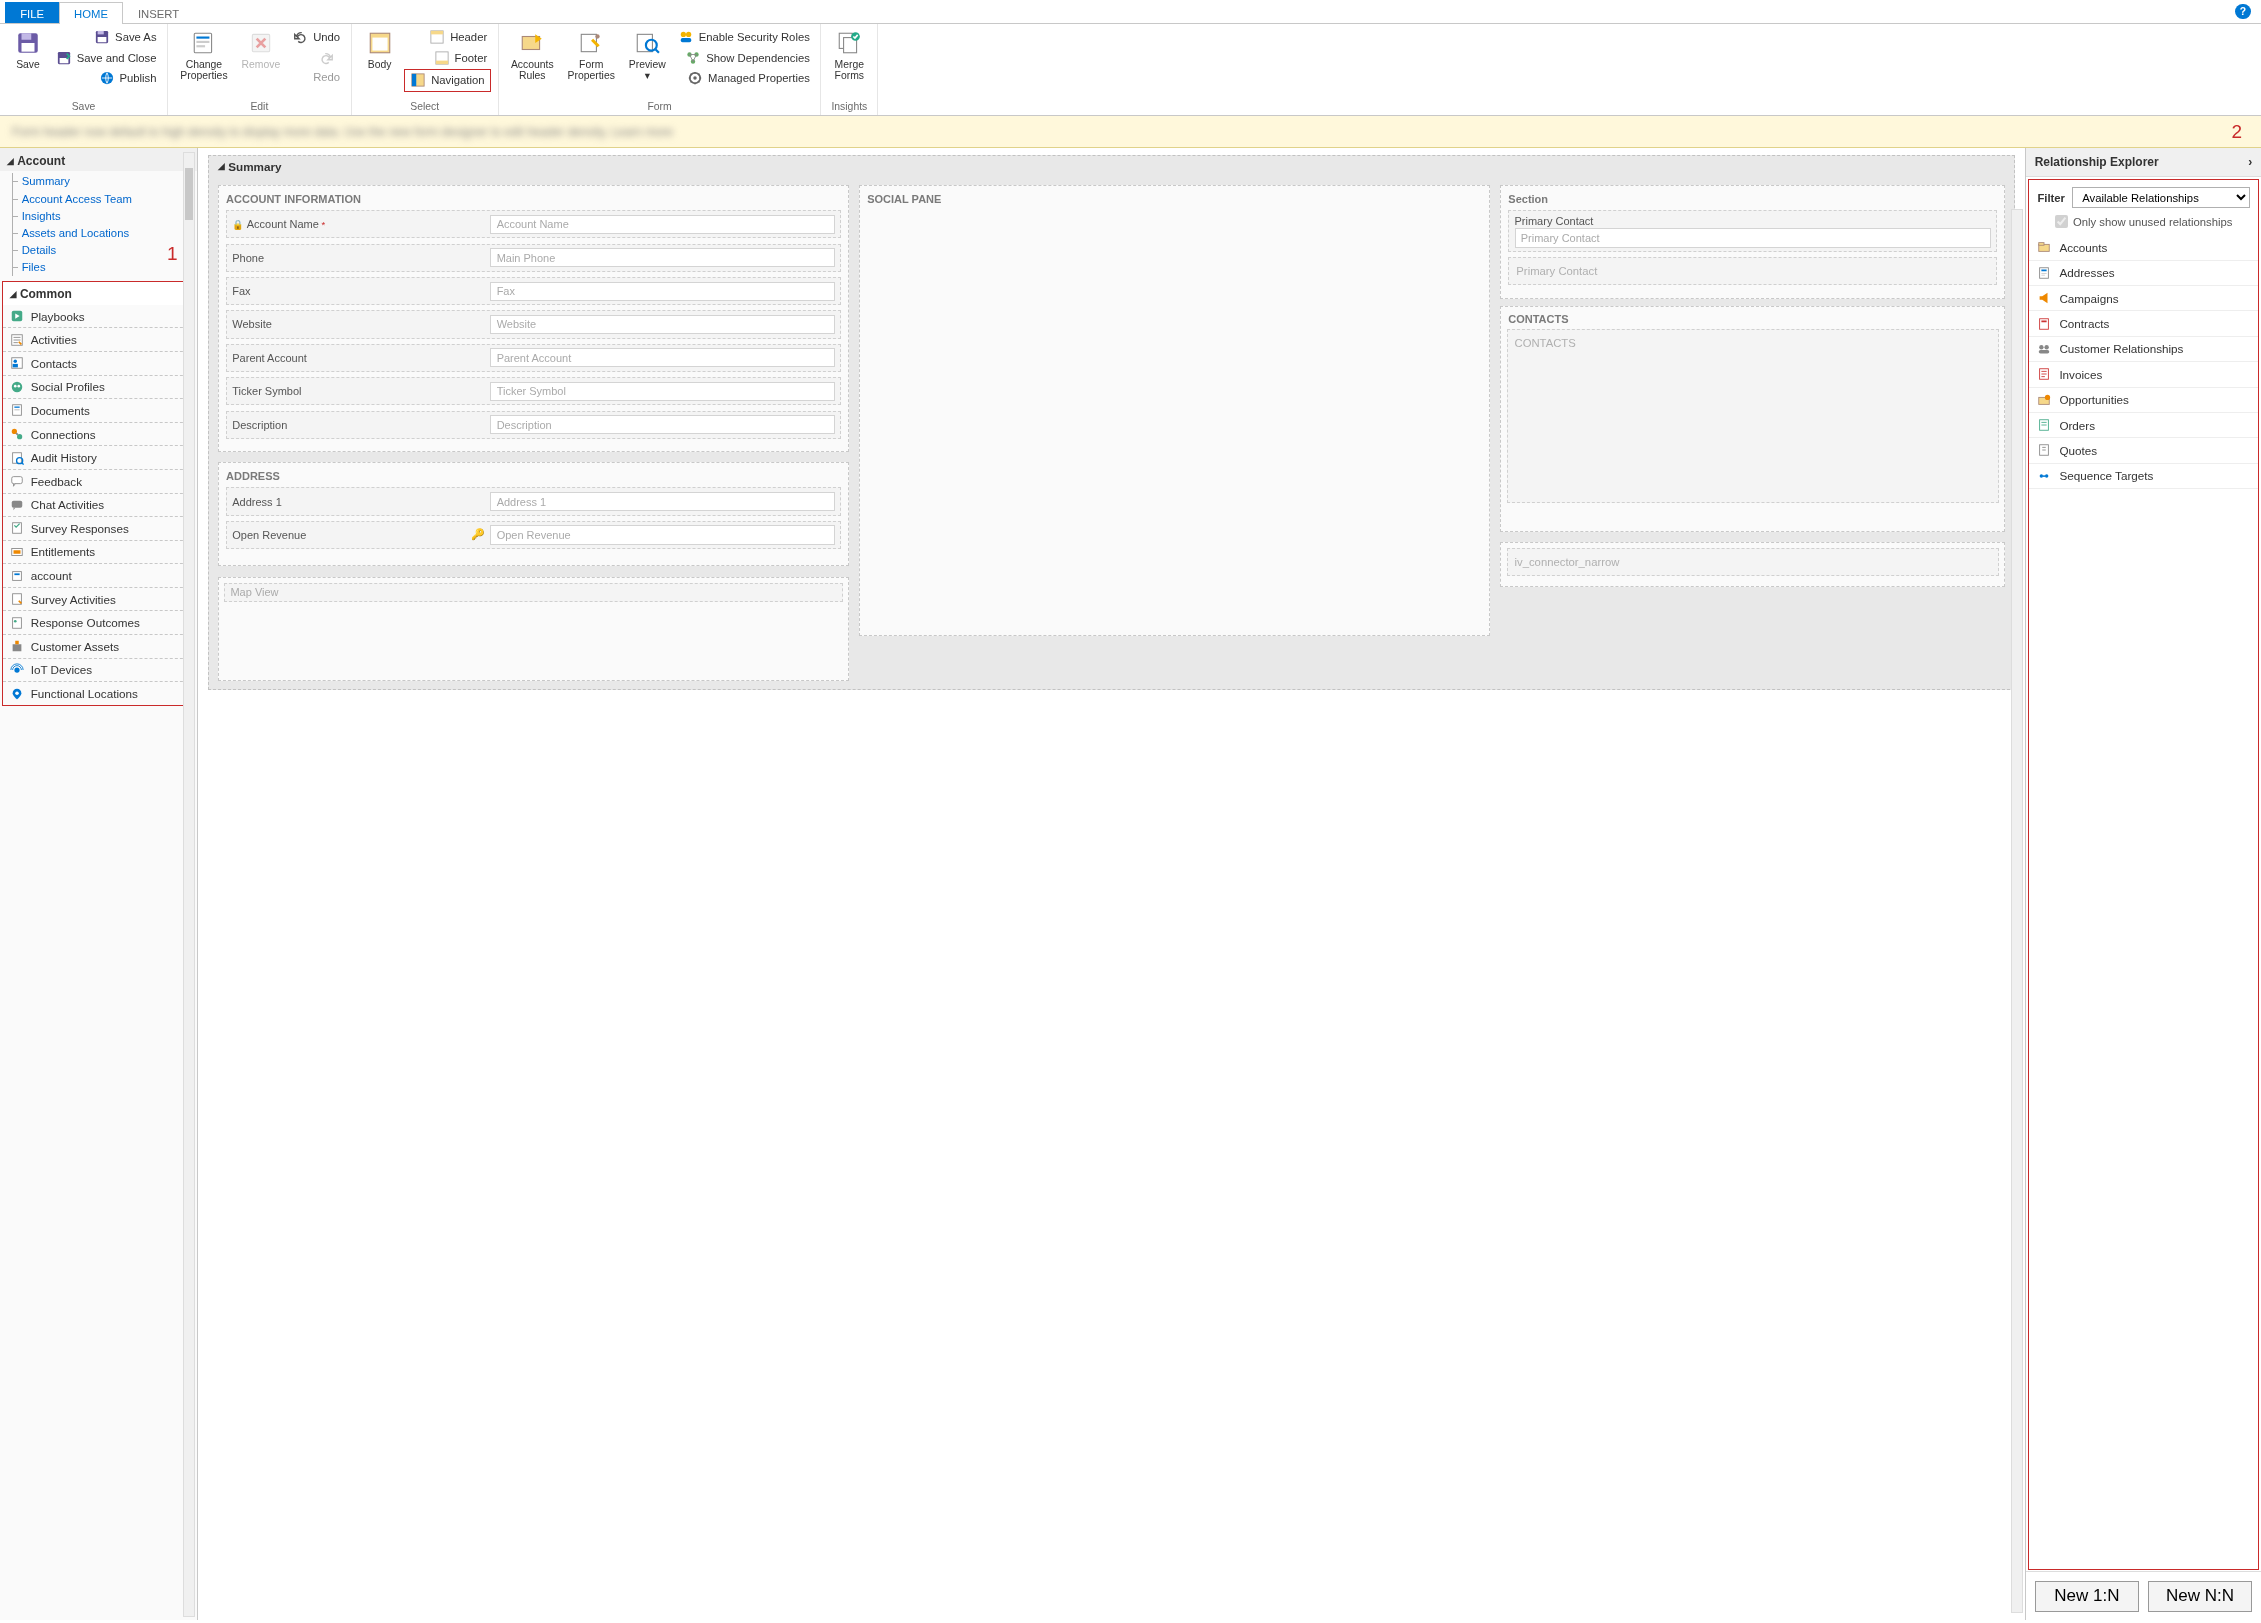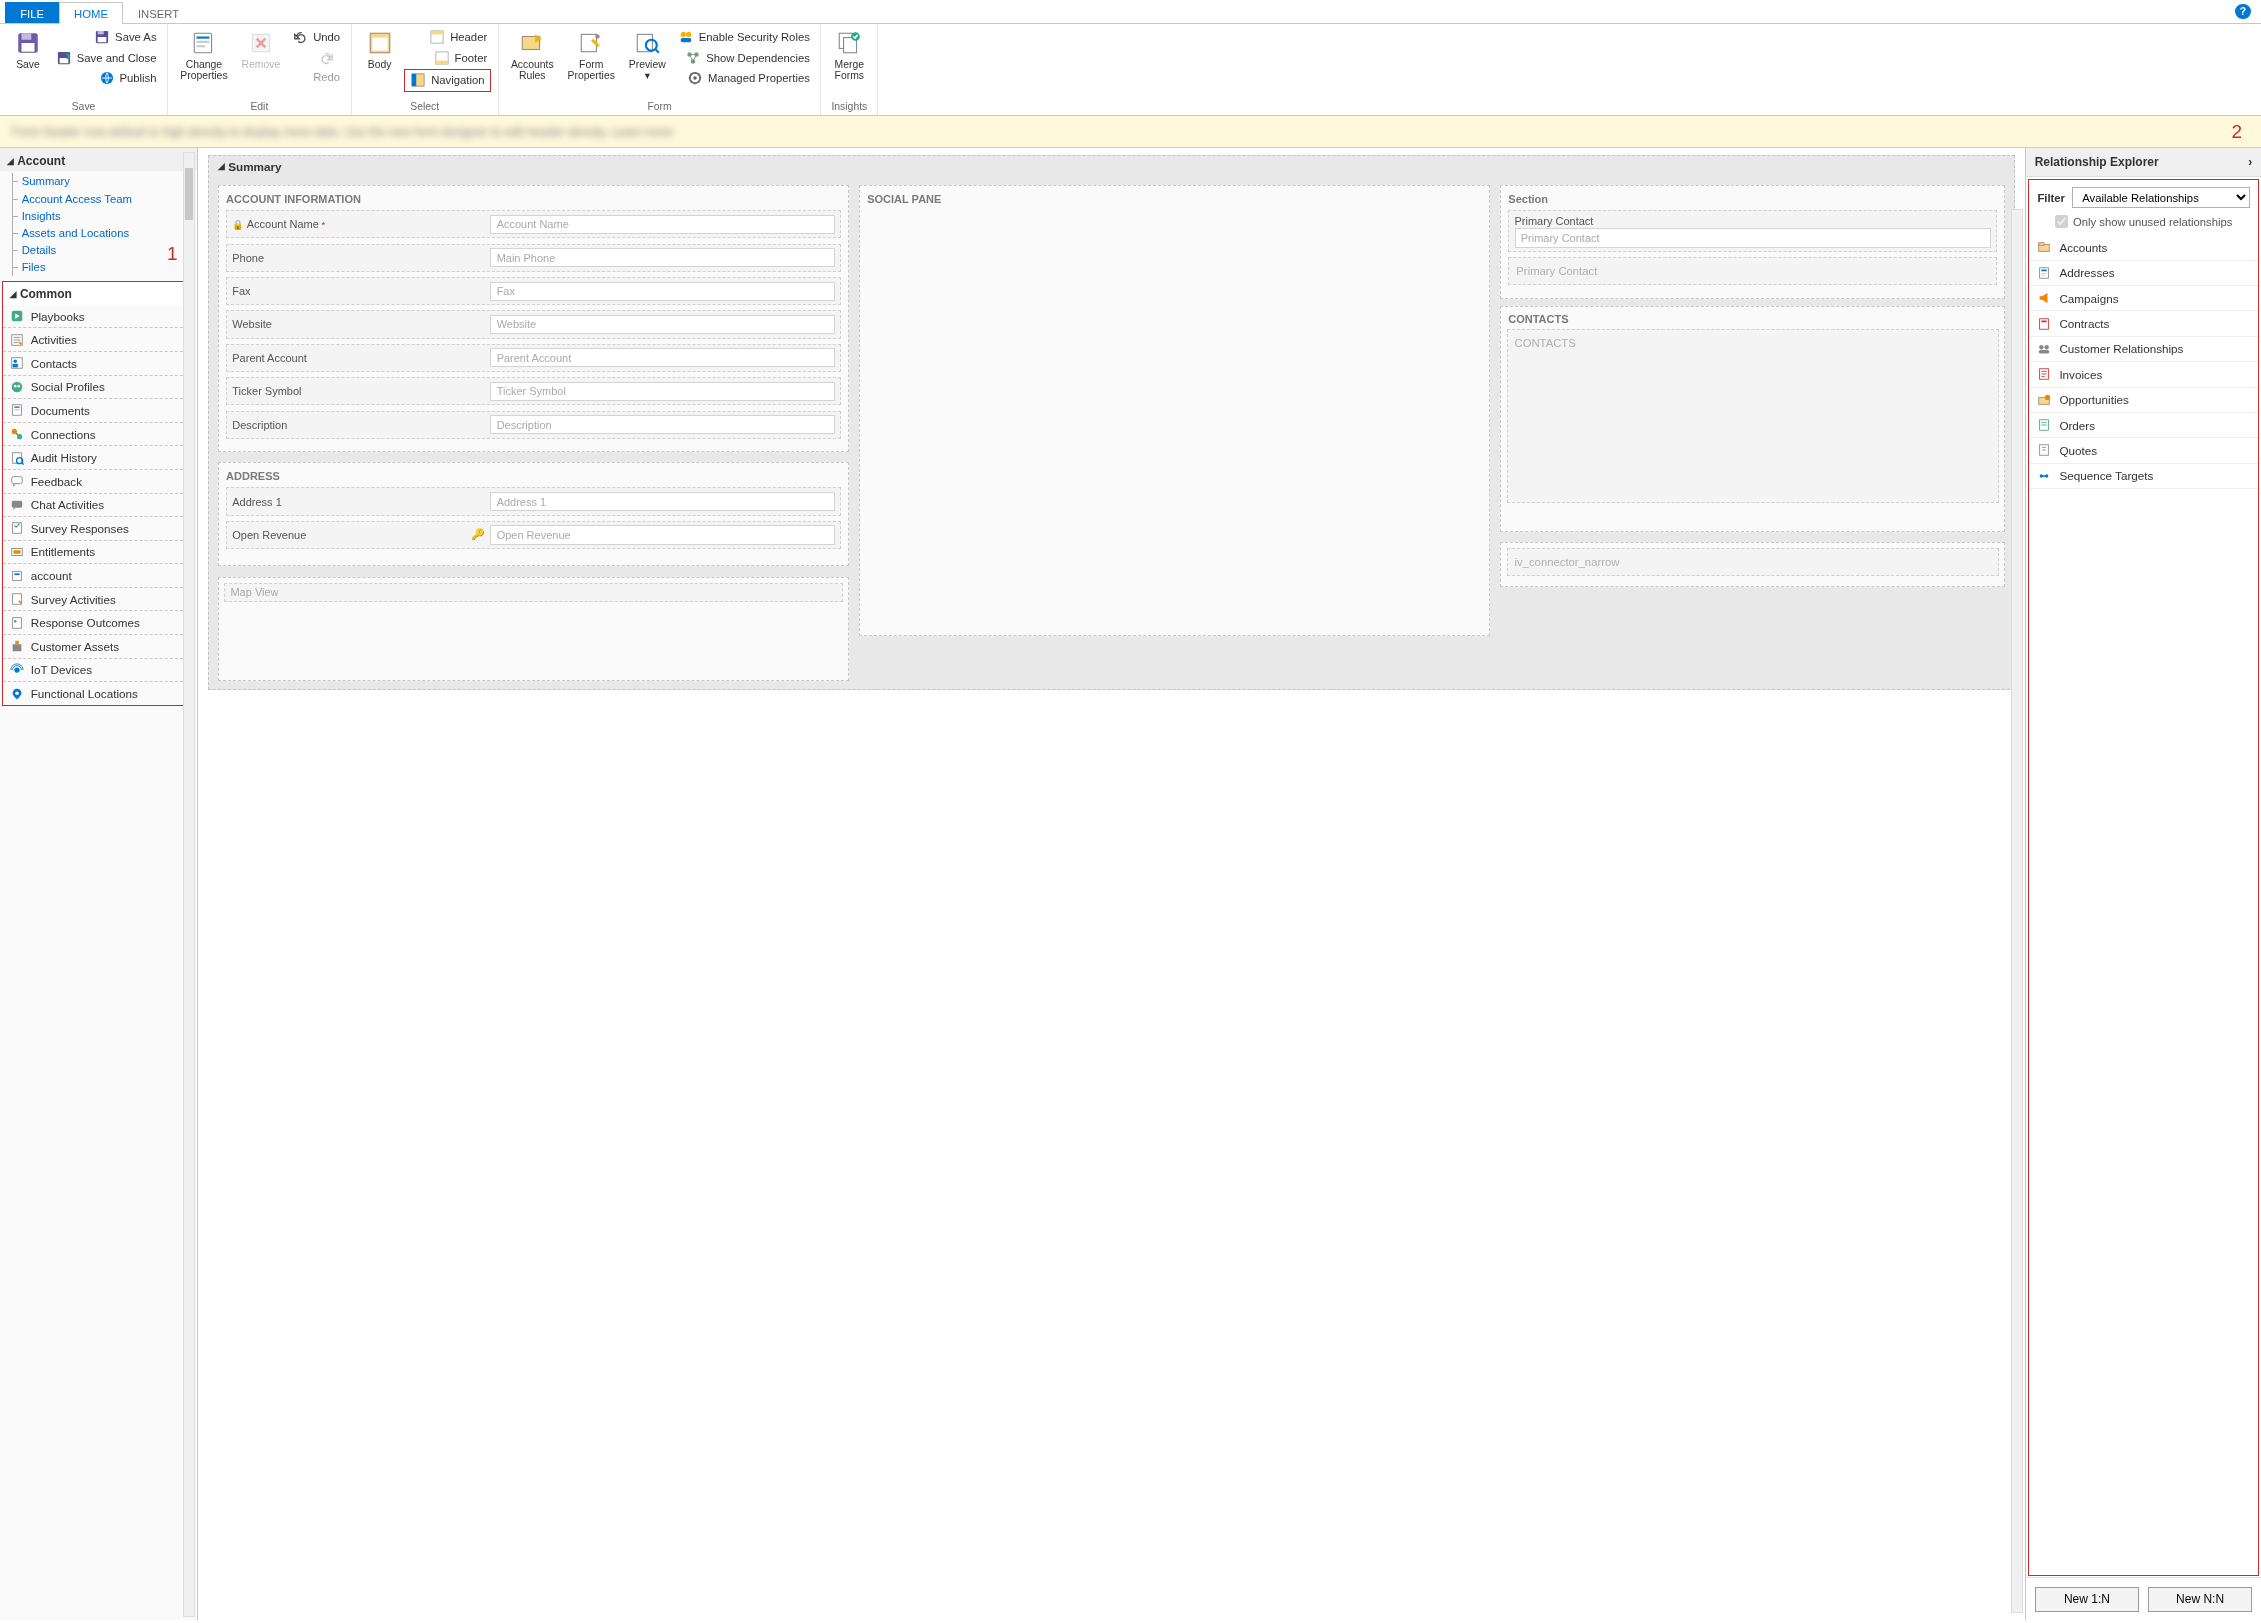--- a/index.html
+++ b/index.html
@@ -73,21 +73,21 @@
 
 .right-panel { border-left: 0.9px solid #c8c8c8; display: flex; flex-direction: column; background: #fff; }
 .rel-title { font-weight: 600; font-size: 12px; padding: 7px 8.7px; background: #f0f0f0; border-bottom: 0.9px solid #ddd; display: flex; justify-content: space-between; align-items: center; }
 .rel-box { border: 1.3px solid #c92a2a; margin: 1.7px; flex: 1; display: flex; flex-direction: column; }
 .filter-row { display: flex; align-items: center; gap: 7px; padding: 7px 8.7px 3.5px; font-size: 11.3px; }
 .filter-row .flabel { font-weight: 600; }
 .filter-row select { flex: 1; border: 0.9px solid #b0b0b0; padding: 2.6px 5.2px; font-size: 11.3px; background: #fff; }
 .check-row { padding: 3.5px 10.4px 7px 26px; font-size: 11.3px; color: #555; display: flex; align-items: center; gap: 5.2px; }
 .rel-list-item { display: flex; align-items: center; gap: 8px; padding: 5.2px 8.7px; border-bottom: 0.9px solid #eee; font-size: 11.7px; cursor: pointer; }
 .rel-bottom { padding: 8.7px; display: flex; gap: 8.7px; border-top: 0.9px solid #ddd; }
-.rel-bottom button { flex: 1; padding: 4.3px 7px; border: 0.9px solid #999; background: #f4f4f4; font-size: 12px; cursor: pointer; }
+.rel-bottom button { flex: 1; padding: 4.3px 7px; border: 0.9px solid #999; background: #f4f4f4; font-size: 17px; cursor: pointer; }
 .center-scroll-v { position: absolute; right: 1.7px; top: 61px; bottom: 7px; width: 12px; background: #f0f0f0; border: 0.9px solid #ddd; }
 .center-scroll-v::before, .center-scroll-v::after, .left-scroll::before, .left-scroll::after { content: ""; position: absolute; left: 1.7px; right: 1.7px; height: 8.7px; }
 </style>
 </head>
 <body>
 
 <div class="tab-row">
   <div class="tab file">FILE</div>
   <div class="tab active">HOME</div>
   <div class="tab insert">INSERT</div>

